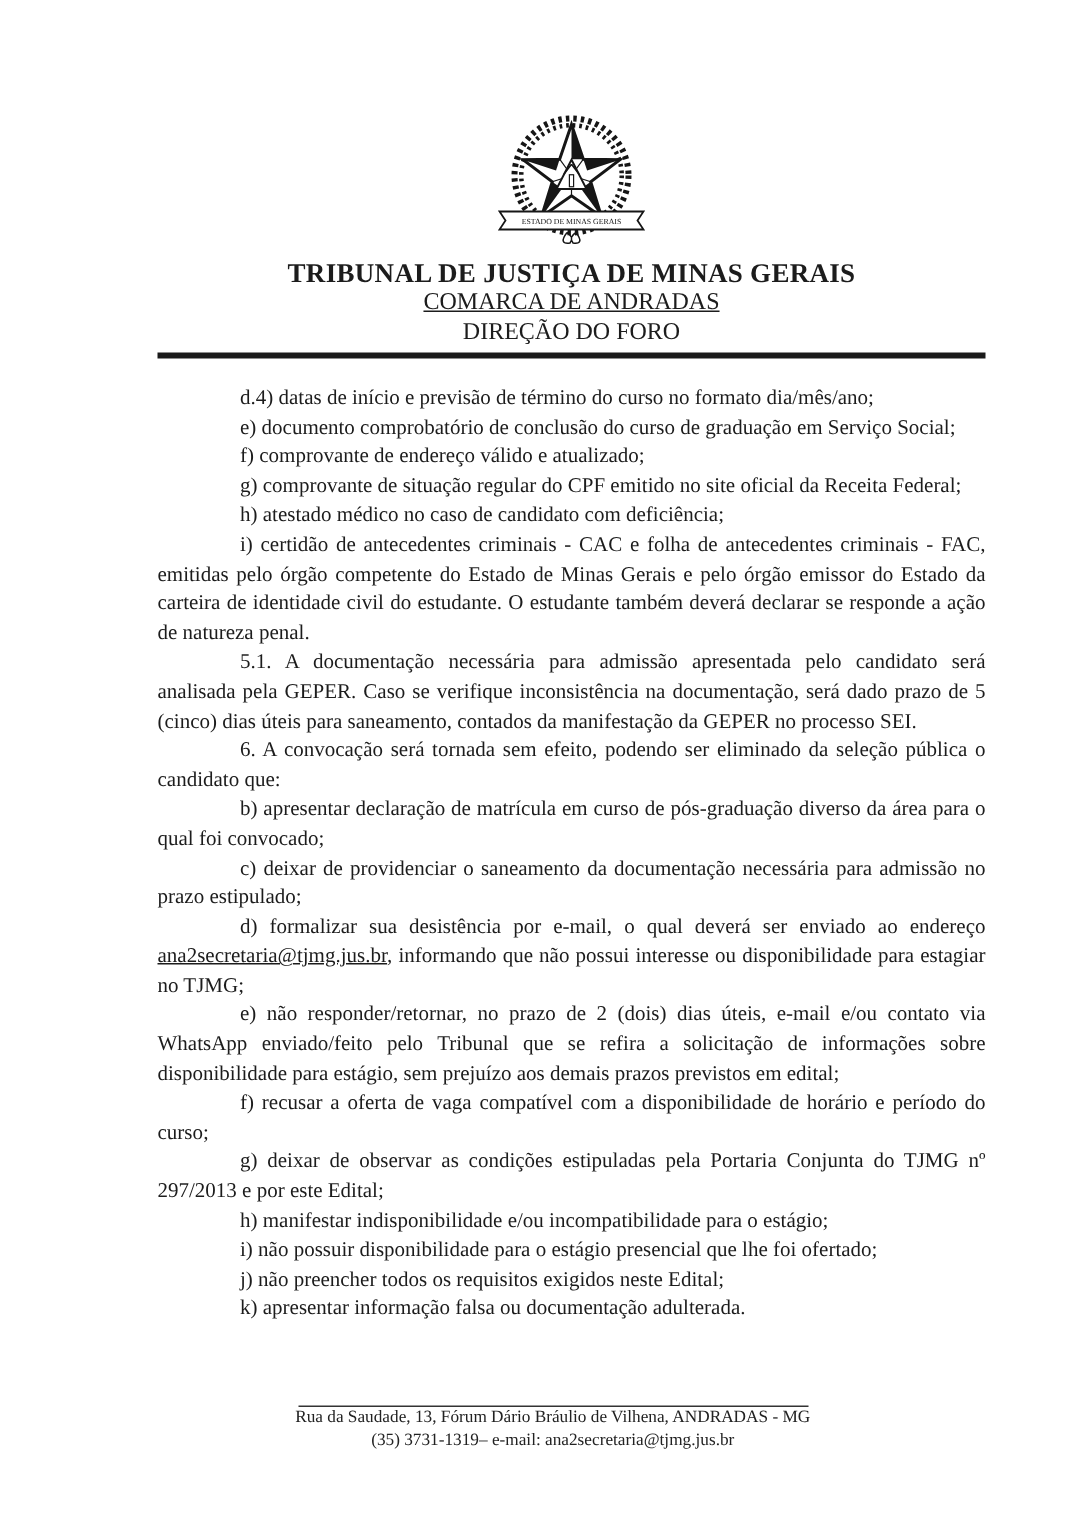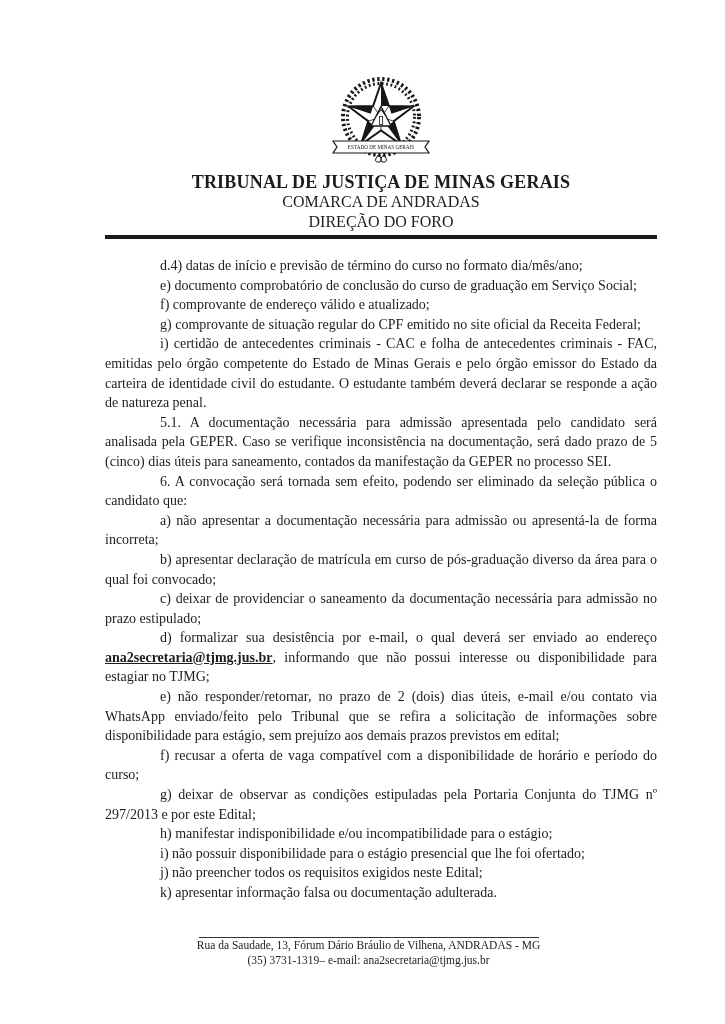--- a/index.html
+++ b/index.html
@@ -18,21 +18,21 @@
   .logo-wrap {
     padding-top: 57px;
     text-align: center;
     line-height: 0;
   }
   .header {
     text-align: center;
     margin-top: 5px;
   }
   .h-bold   { font-size: 18px; font-weight: bold; line-height: 20px; letter-spacing: 0.2px; }
-  .h-reg    { font-size: 16px; line-height: 20px; }
+  .h-reg    { font-size: 16px; line-height: 20px; text-decoration: underline; }
   .h-italic { font-size: 16px; line-height: 19px; }
   .divider {
     margin: 4px 68px 0 68px;
     height: 2px;
     border-top: 1px solid #1a1a1a;
     border-bottom: 3px solid #1a1a1a;
   }
   .body-text {
     margin: 17px 68px 0 68px;
   }
@@ -40,21 +40,20 @@
     margin: 0;
     font-size: 14px;
     line-height: 19.6px;
     text-align: justify;
     text-indent: 55px;
   }
   .email-link {
     color: inherit;
     text-decoration: underline;
     cursor: pointer;
-    font-weight: bold;
   }
   .footer {
     position: absolute;
     top: 921px;
     left: 12px;
     right: 0;
     text-align: center;
     font-size: 11.5px;
     line-height: 15px;
     color: #222222;
@@ -104,24 +103,24 @@
     <div class="h-italic">DIREÇÃO DO FORO</div>
   </div>
 
   <div class="divider"></div>
 
   <div class="body-text">
     <p>d.4) datas de início e previsão de término do curso no formato dia/mês/ano;</p>
     <p>e) documento comprobatório de conclusão do curso de graduação em Serviço Social;</p>
     <p>f) comprovante de endereço válido e atualizado;</p>
     <p>g) comprovante de situação regular do CPF emitido no site oficial da Receita Federal;</p>
+    <p>h) atestado médico no caso de candidato com deficiência;</p>
     <p>i) certidão de antecedentes criminais - CAC e folha de antecedentes criminais - FAC, emitidas pelo órgão competente do Estado de Minas Gerais e pelo órgão emissor do Estado da carteira de identidade civil do estudante. O estudante também deverá declarar se responde a ação de natureza penal.</p>
     <p>5.1. A documentação necessária para admissão apresentada pelo candidato será analisada pela GEPER. Caso se verifique inconsistência na documentação, será dado prazo de 5 (cinco) dias úteis para saneamento, contados da manifestação da GEPER no processo SEI.</p>
     <p>6. A convocação será tornada sem efeito, podendo ser eliminado da seleção pública o candidato que:</p>
-    <p>a) não apresentar a documentação necessária para admissão ou apresentá-la de forma incorreta;</p>
     <p>b) apresentar declaração de matrícula em curso de pós-graduação diverso da área para o qual foi convocado;</p>
     <p>c) deixar de providenciar o saneamento da documentação necessária para admissão no prazo estipulado;</p>
     <p><span>d) formalizar sua desistência por e-mail, o qual deverá ser enviado ao endereço </span><a class="email-link">ana2secretaria@tjmg.jus.br</a><span>, informando que não possui interesse ou disponibilidade para estagiar no TJMG;</span></p>
     <p>e) não responder/retornar, no prazo de 2 (dois) dias úteis, e-mail e/ou contato via WhatsApp enviado/feito pelo Tribunal que se refira a solicitação de informações sobre disponibilidade para estágio, sem prejuízo aos demais prazos previstos em edital;</p>
     <p>f) recusar a oferta de vaga compatível com a disponibilidade de horário e período do curso;</p>
     <p>g) deixar de observar as condições estipuladas pela Portaria Conjunta do TJMG nº 297/2013 e por este Edital;</p>
     <p>h) manifestar indisponibilidade e/ou incompatibilidade para o estágio;</p>
     <p>i) não possuir disponibilidade para o estágio presencial que lhe foi ofertado;</p>
     <p>j) não preencher todos os requisitos exigidos neste Edital;</p>
     <p>k) apresentar informação falsa ou documentação adulterada.</p>

